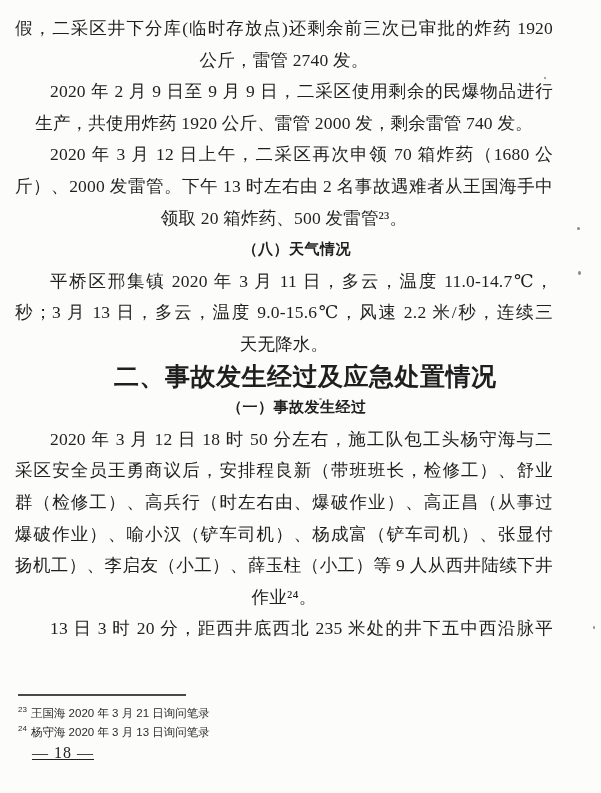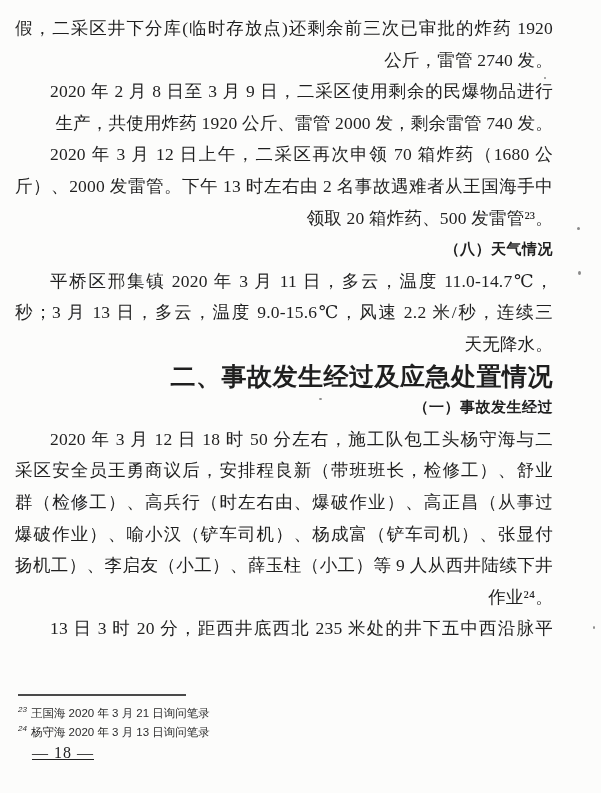--- a/index.html
+++ b/index.html
@@ -23,21 +23,21 @@
     left: 15px;
     right: 48px;
   }
   .line {
     height: 31.6px;
     line-height: 31.6px;
     font-size: 17.5px;
     letter-spacing: 0.2px;
     white-space: normal;
     overflow: hidden;
-    text-align: right;
+    text-align: center;
   }
   .fill {
     text-align: justify;
     text-align-last: justify;
   }
   .ind {
     text-indent: 2em;
   }
   .ind-sm {
     text-indent: 1.7em;
@@ -67,21 +67,20 @@
   }
   .footnote {
     font-family: "Liberation Sans", "DejaVu Sans", sans-serif;
     font-size: 11.5px;
     line-height: 15.5px;
     color: #2a2a2a;
   }
   .footnote sup {
     font-size: 8px;
     margin-right: 4px;
-    font-style: italic;
   }
   .page-number {
     position: absolute;
     left: 32px;
     top: 744px;
     font-size: 16px;
     letter-spacing: 1px;
     color: #222;
     text-decoration: underline;
   }
@@ -97,21 +96,21 @@
   .speck.s5 { left: 544px; top: 77px; width: 2px; height: 2px; }
 </style>
 </head>
 <body>
 
 <div class="page">
 
   <div class="text-block">
     <div class="line fill">假，二采区井下分库(临时存放点)还剩余前三次已审批的炸药 1920</div>
     <div class="line">公斤，雷管 2740 发。</div>
-    <div class="line fill ind">2020 年 2 月 8 日至 3 月 9 日，二采区使用剩余的民爆物品进行</div>
+    <div class="line fill ind">2020 年 2 月 9 日至 9 月 9 日，二采区使用剩余的民爆物品进行</div>
     <div class="line">生产，共使用炸药 1920 公斤、雷管 2000 发，剩余雷管 740 发。</div>
     <div class="line fill ind">2020 年 3 月 12 日上午，二采区再次申领 70 箱炸药（1680 公</div>
     <div class="line fill">斤）、2000 发雷管。下午 13 时左右由 2 名事故遇难者从王国海手中</div>
     <div class="line">领取 20 箱炸药、500 发雷管²³。</div>
     <div class="line h-kai ind-sm">（八）天气情况</div>
     <div class="line fill ind">平桥区邢集镇 2020 年 3 月 11 日，多云，温度 11.0-14.7℃，</div>
     <div class="line fill">秒；3 月 13 日，多云，温度 9.0-15.6℃，风速 2.2 米/秒，连续三</div>
     <div class="line">天无降水。</div>
     <div class="line h-hei ind-sm">二、事故发生经过及应急处置情况</div>
     <div class="line h-kai ind-sm">（一）事故发生经过</div>

